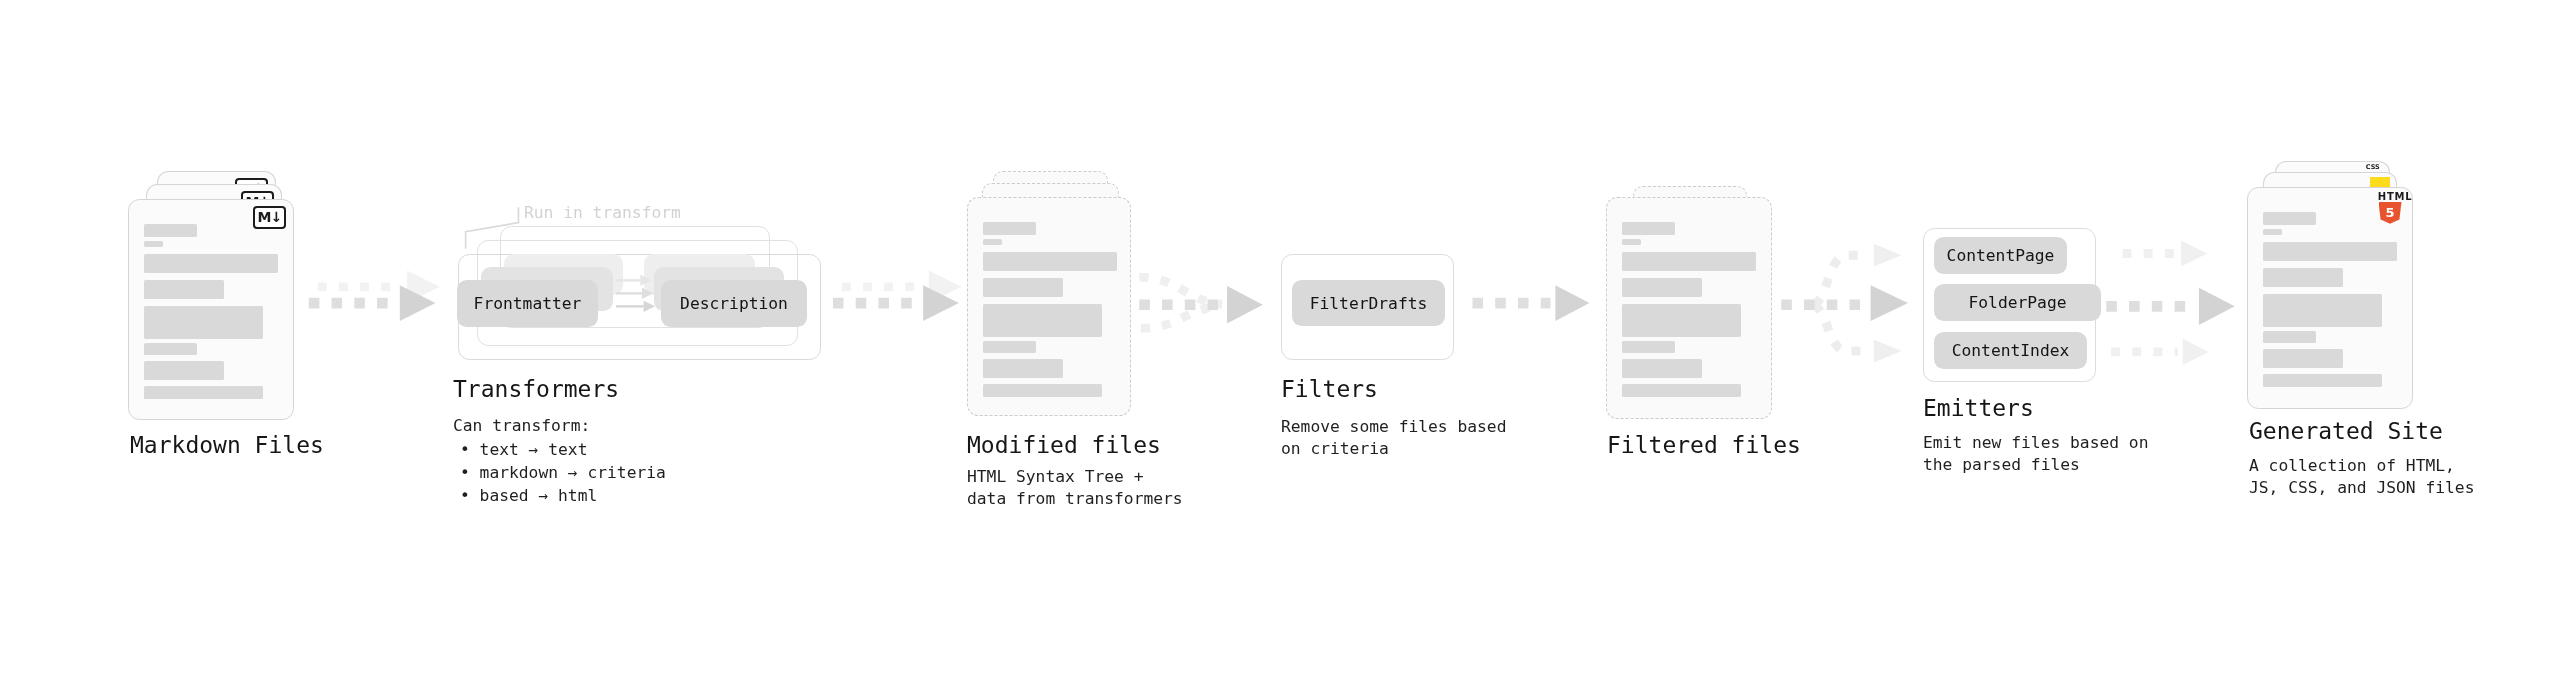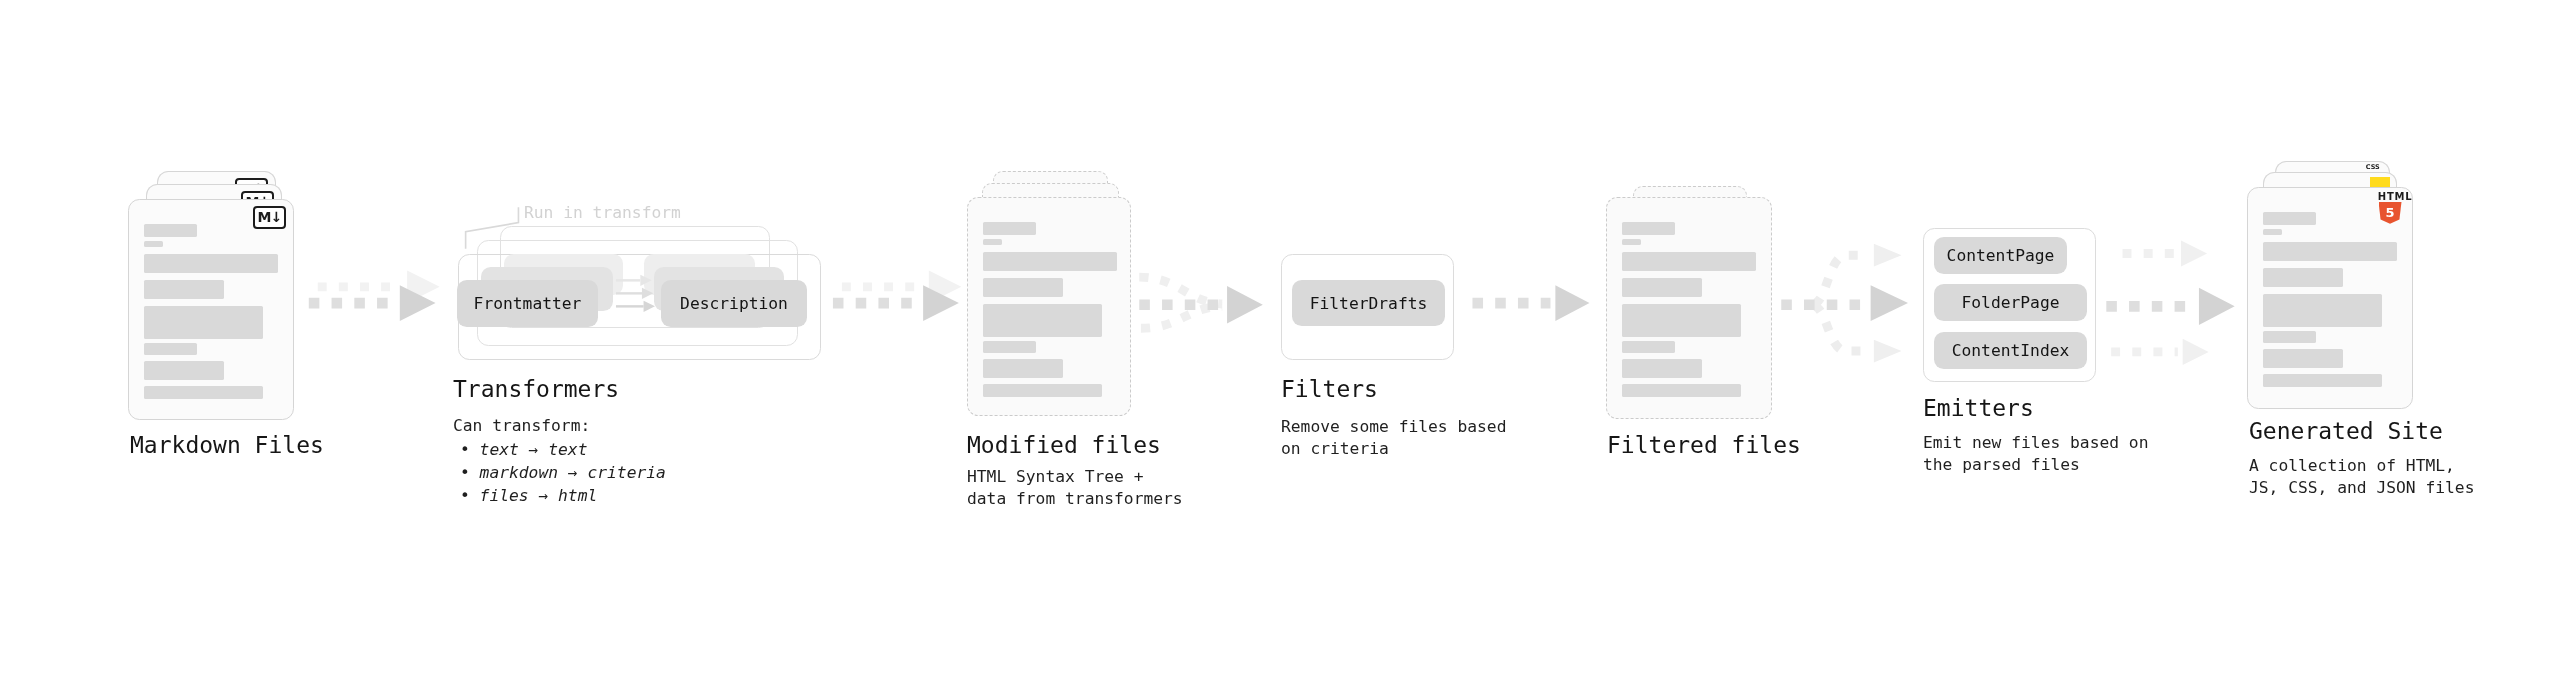--- a/index.html
+++ b/index.html
@@ -49,21 +49,21 @@
     font-size:16.3px; color:#141414; white-space:nowrap;
   }
   .ghost { position:absolute; border-radius:9.8px; }
   .ghost.g1 { background:#e3e3e3; }
   .ghost.g2 { background:#eeeeee; }
 
   
   .stage-title { position:absolute; font-size:23px; color:#161616; white-space:nowrap; }
   .stage-desc  { position:absolute; font-size:16.3px; line-height:22px; color:#1f1f1f; white-space:pre-line; }
   .bullets     { position:absolute; font-size:16.3px; color:#1f1f1f; }
-  .bullets span { display:block; line-height:23px; white-space:pre;font-style:italic; }
+  .bullets span { display:block; line-height:23px; white-space:pre; }
   .note { position:absolute; font-size:16.3px; color:#d2d2d2; white-space:nowrap; }
 
   .arrows { position:absolute; left:0; top:0; pointer-events:none; }
 </style>
 </head>
 <body>
 
 <div class="canvas">
 
   <div>
@@ -101,21 +101,21 @@
     <div class="ghost g2" style="left:644px;top:254px;width:111px;height:41px"></div>
     <div class="ghost g1" style="left:654px;top:267px;width:130px;height:44px"></div>
     <div class="pill" style="left:661px;top:280px;width:146px;height:47px">Description</div>
 
     <div class="note" style="left:524px;top:203px">Run in transform</div>
     <div class="stage-title" style="left:453px;top:376px">Transformers</div>
     <div class="stage-desc" style="left:453px;top:415px">Can transform:</div>
     <div class="bullets" style="left:460px;top:438px">
       <span>• text → text</span>
       <span>• markdown → criteria</span>
-      <span>• files → html</span>
+      <span>• based → html</span>
     </div>
   </div>
 
   <div>
     <div class="file-tab" style="left:993px;top:171px;width:115px;height:32.5px"></div>
     <div class="file-tab" style="left:982px;top:183px;width:137px;height:41px"></div>
     <div class="file-card dashed" style="left:967px;top:197px;width:164px;height:219px">
       <div class="bars">
           <div class="bar" style="left: 15.4px; top: 24.4px; width: 53px; height: 12.2px;"></div>
           <div class="bar" style="left: 15.4px; top: 41px; width: 18.7px; height: 5.7px;"></div>
@@ -153,21 +153,21 @@
           <div class="bar" style="left: 15.4px; top: 161px; width: 80px; height: 18.7px;"></div>
           <div class="bar" style="left: 15.4px; top: 186px; width: 119px; height: 13px;"></div>
         </div>
     </div>
     <div class="stage-title" style="left:1607px;top:432px">Filtered files</div>
   </div>
 
   <div>
     <div class="panel" style="left:1923px;top:228px;width:173px;height:154px"></div>
     <div class="pill" style="left:1934px;top:237px;width:133px;height:37px">ContentPage</div>
-    <div class="pill" style="left:1934px;top:284px;width:153px;height:37px">FolderPage</div>
+    <div class="pill" style="left:1934px;top:284px;width:167px;height:37px">FolderPage</div>
     <div class="pill" style="left:1934px;top:332px;width:153px;height:37px">ContentIndex</div>
     <div class="stage-title" style="left:1923px;top:395px">Emitters</div>
     <div class="stage-desc" style="left:1923px;top:432px">Emit new files based on
 the parsed files</div>
   </div>
 
   <div>
     <div class="file-layer" style="left:2275px;top:161px;width:115px;height:65px">
       <div class="css-badge">
         <span>CSS</span>

